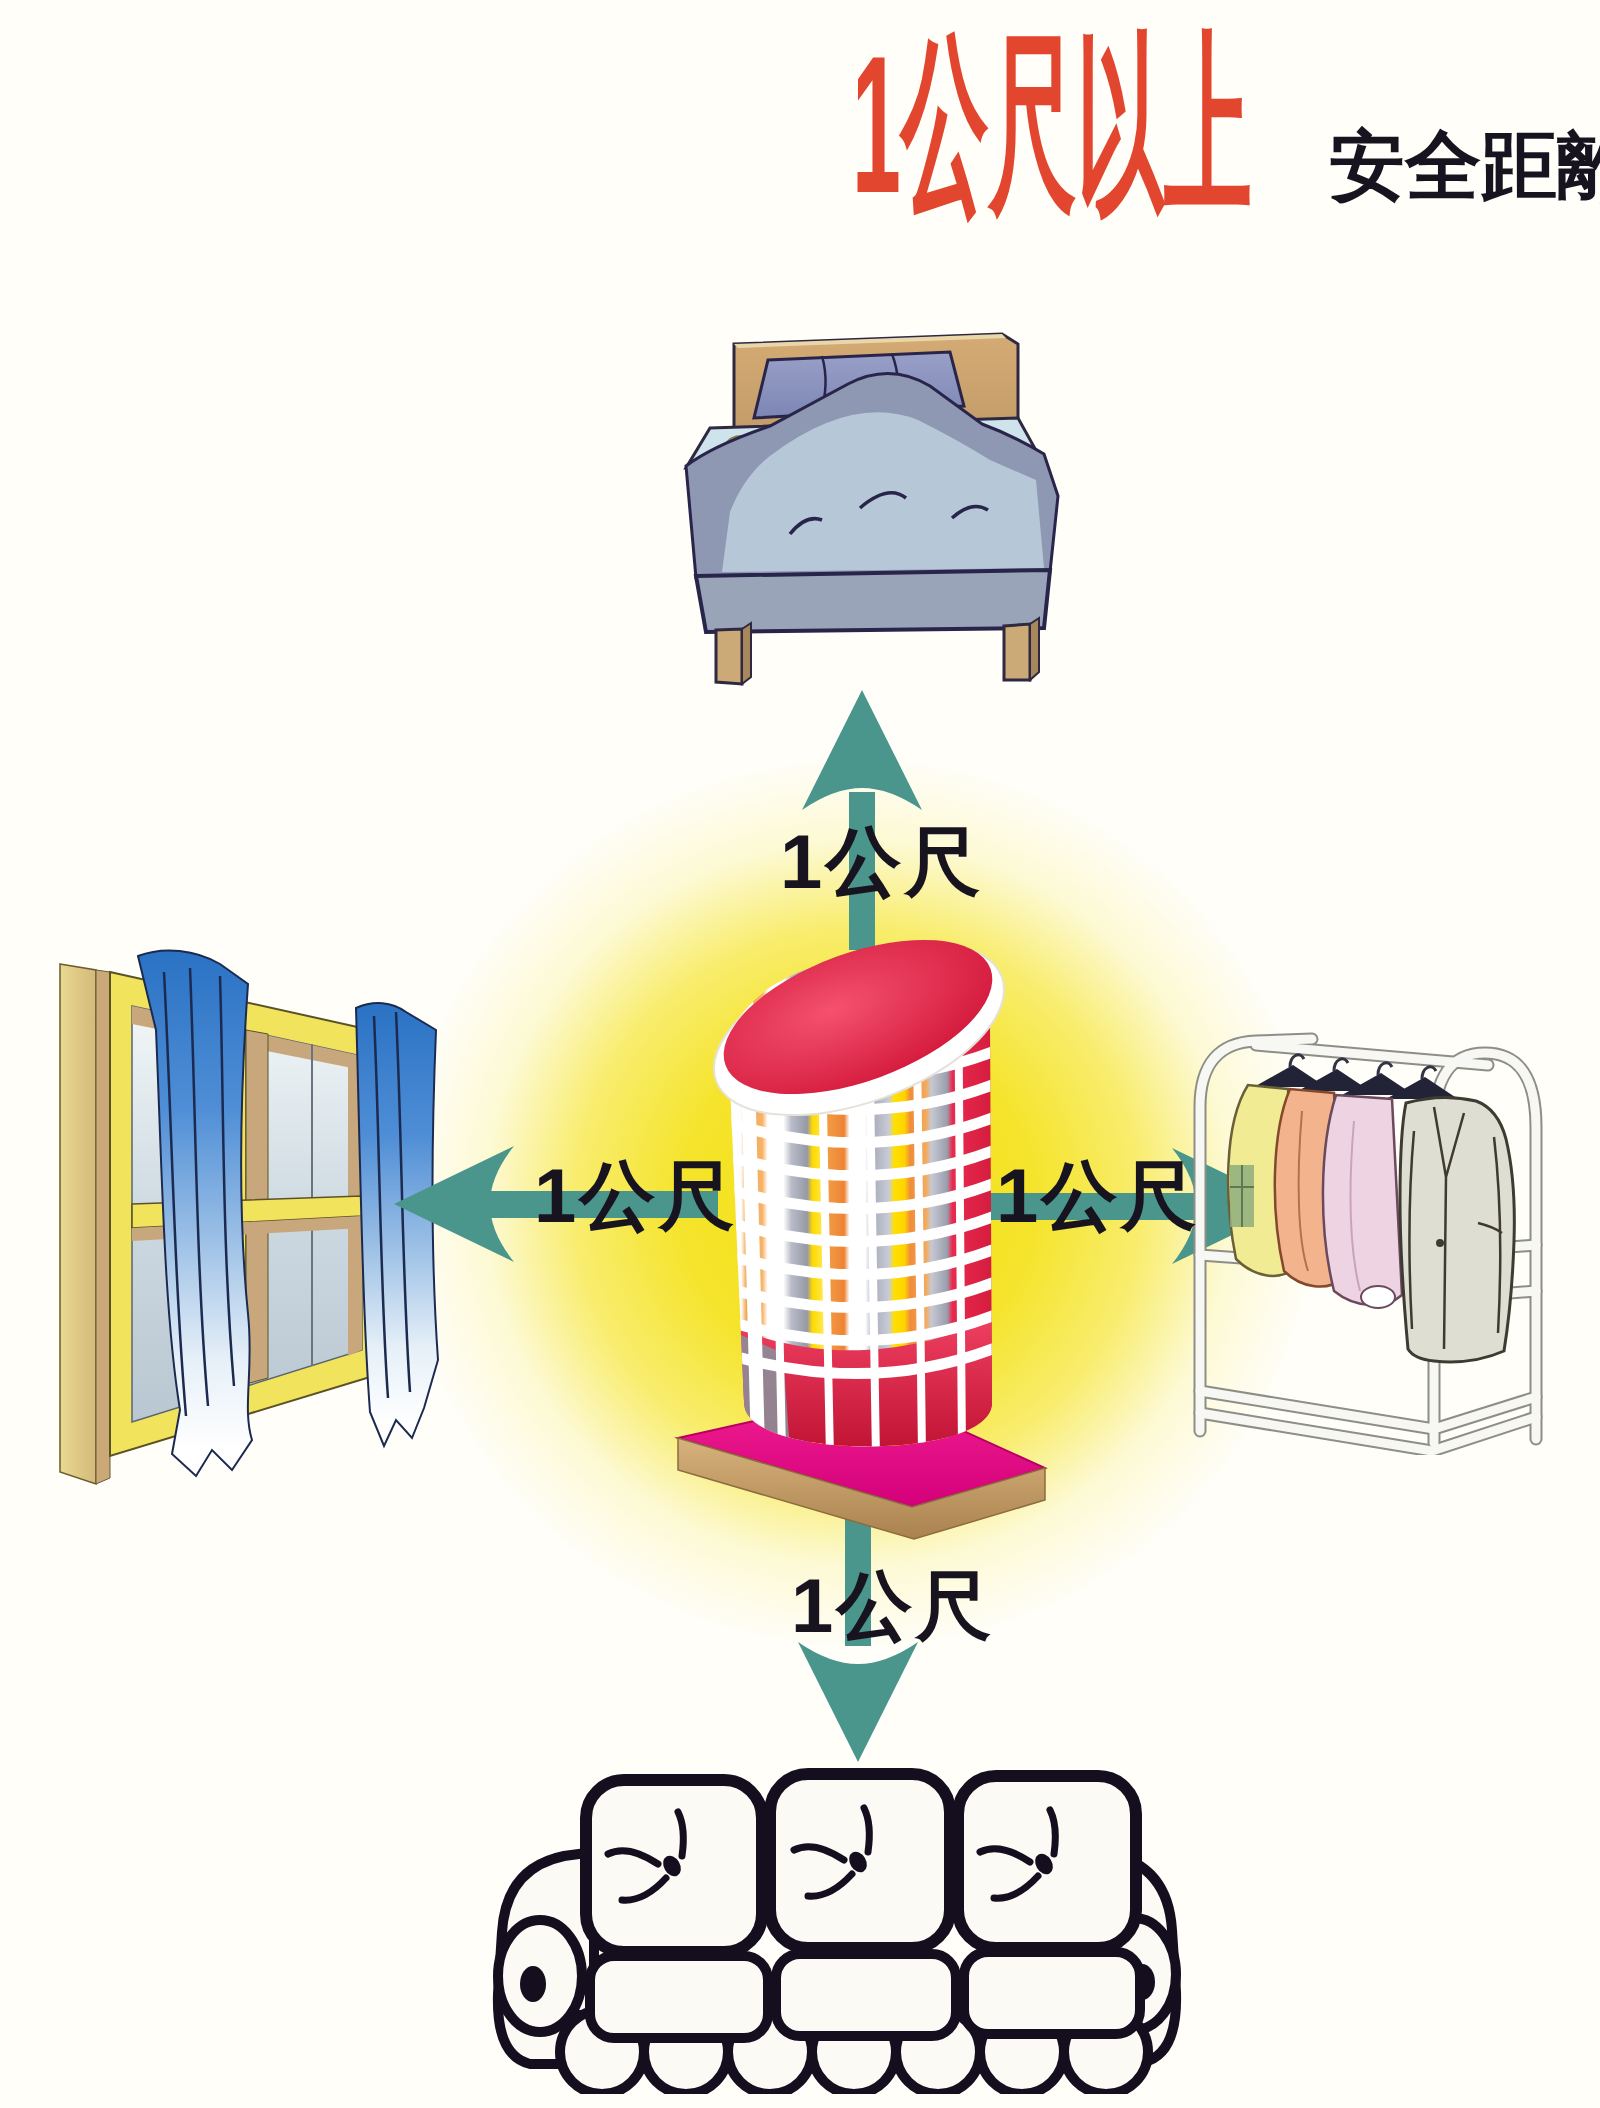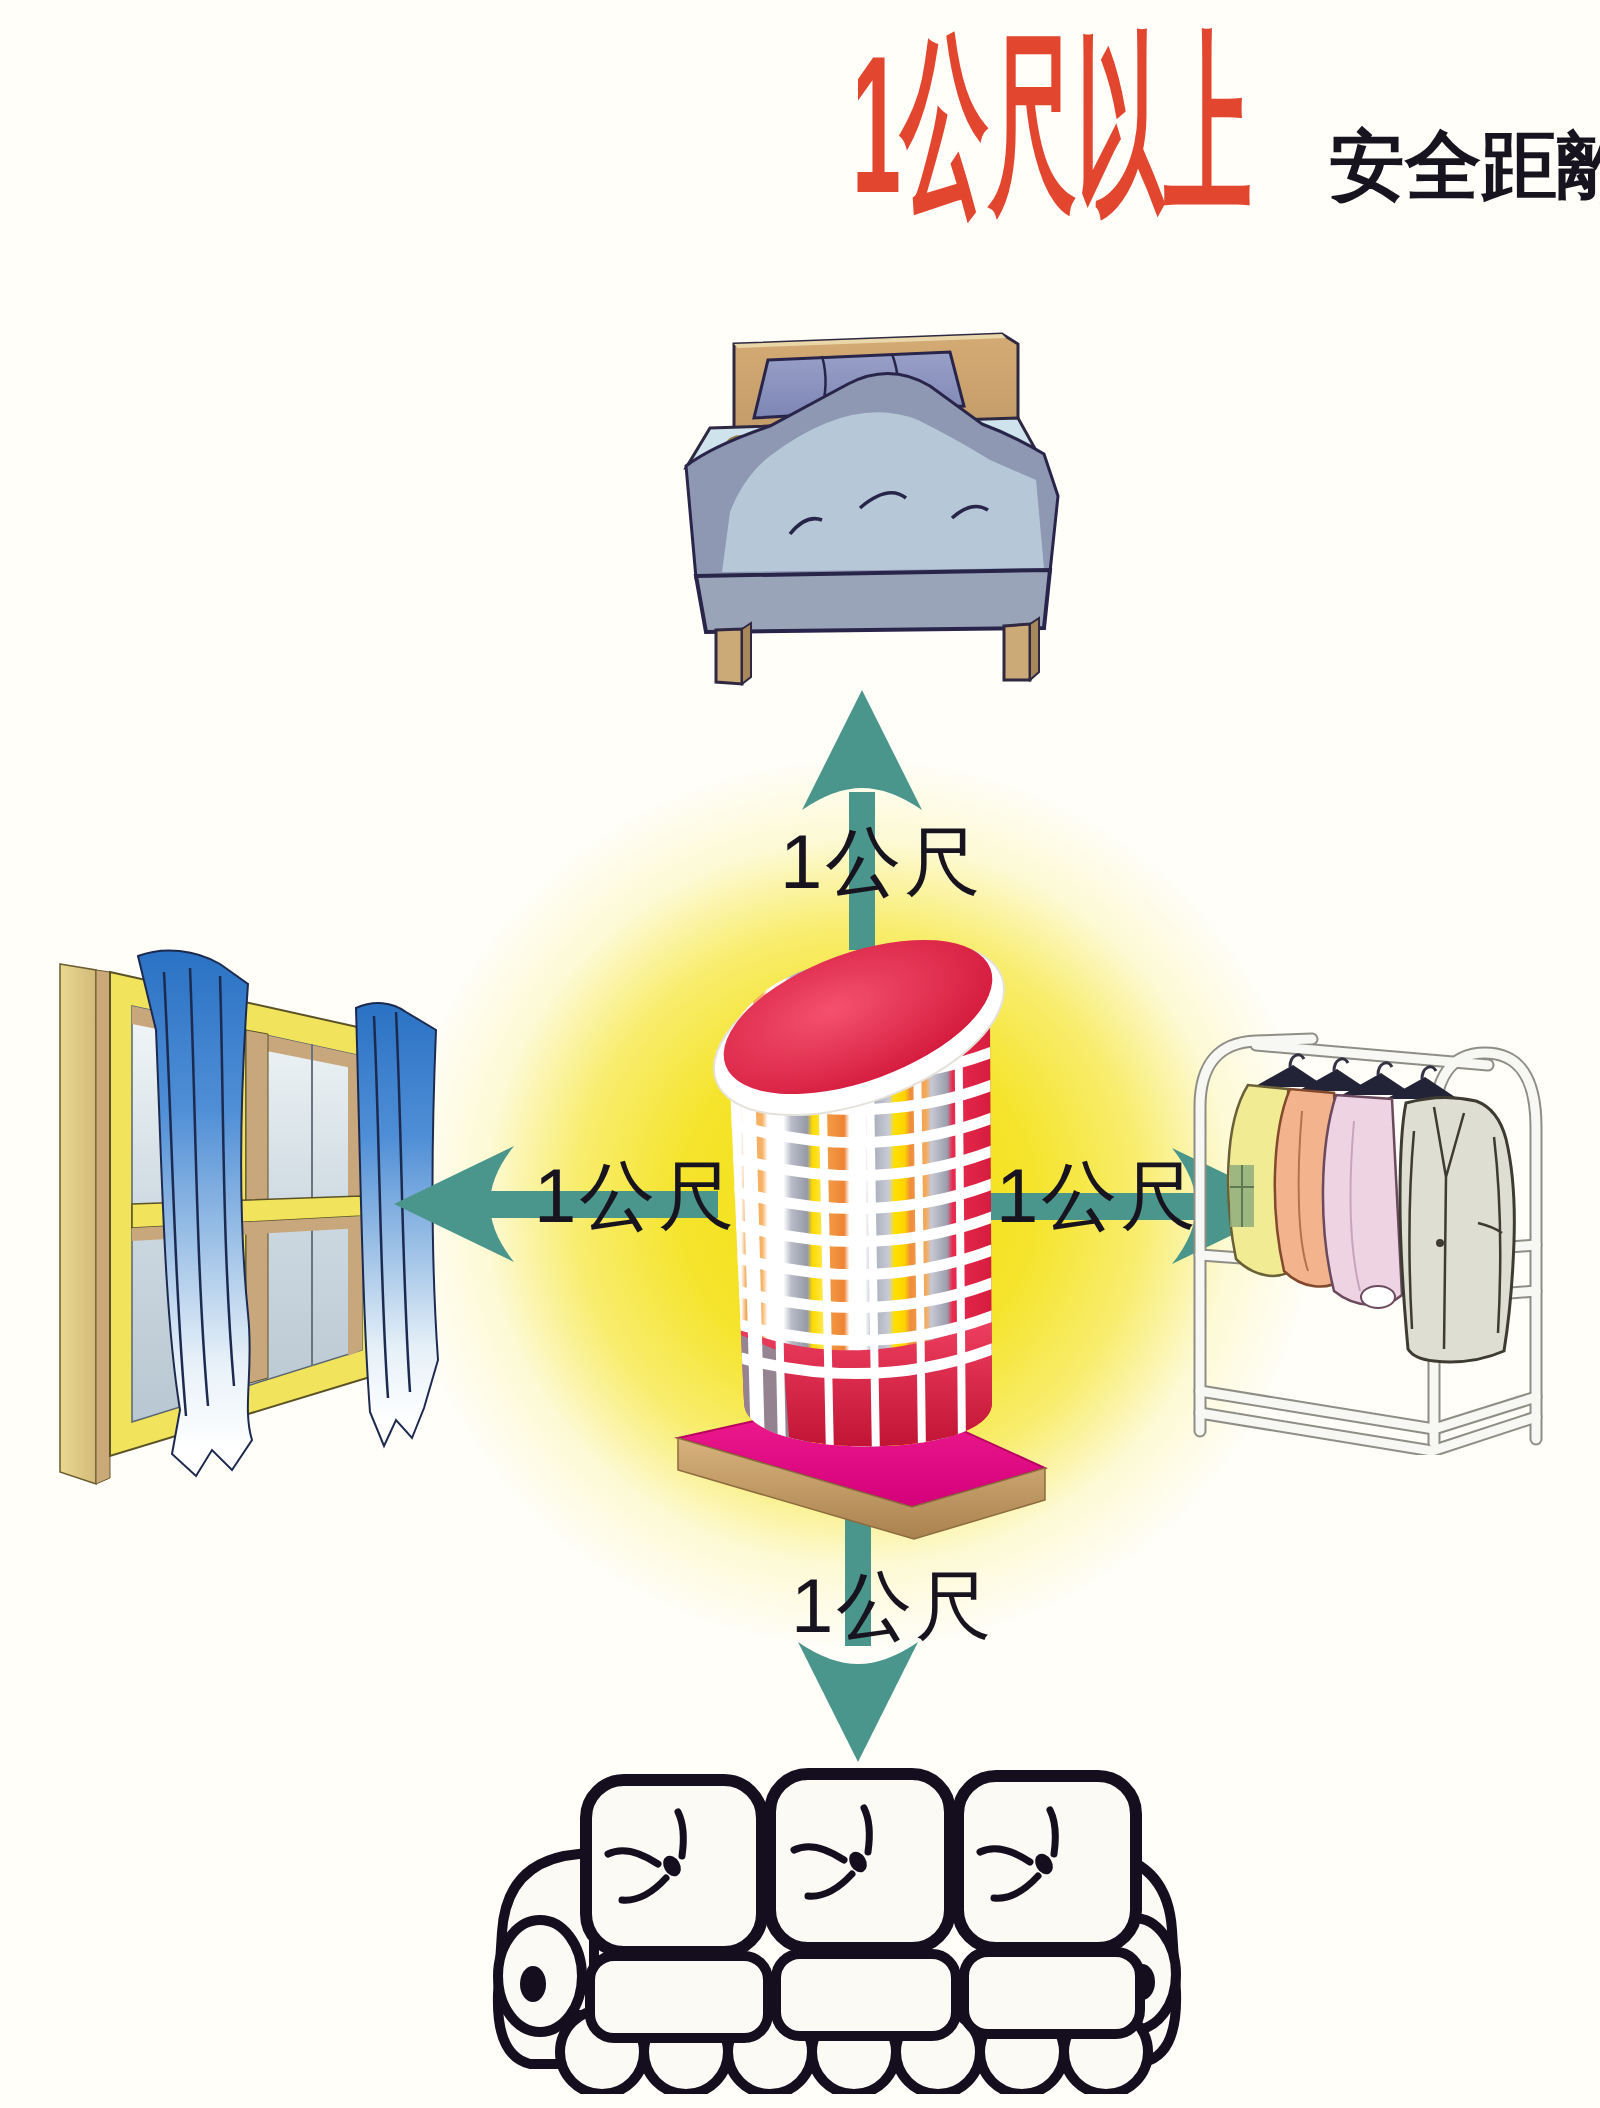--- a/index.html
+++ b/index.html
@@ -14,21 +14,21 @@
         background:radial-gradient(closest-side,#f3df0e 0%,#f5e42c 30%,rgba(247,233,80,.82) 48%,
                    rgba(250,243,160,.42) 63%,rgba(255,255,255,0) 78%);}
   .abs{position:absolute;}
   .title-black{position:absolute;color:var(--ink);font-weight:600;white-space:nowrap;line-height:1;}
   #title-line1{left:210px;top:52px;font-size:82px;letter-spacing:1px;}
   #title-line2{left:210px;top:146px;font-size:78px;letter-spacing:4px;}
   #title-highlight{position:absolute;left:852px;top:22px;font-size:195px;line-height:1.05;
         font-weight:700;color:var(--accent-red);white-space:nowrap;
         transform:scaleX(0.45);transform-origin:top left;letter-spacing:0;}
   #title-suffix{left:1329px;top:128px;font-size:76px;letter-spacing:0;text-align:right;}
-  .dist-label{position:absolute;color:var(--ink);font-size:76px;font-weight:400;
+  .dist-label{position:absolute;color:var(--ink);font-size:76px;font-weight:700;
         letter-spacing:3px;white-space:nowrap;line-height:1;}
   #label-top{left:780px;top:824px;}
   #label-left{left:534px;top:1158px;}
   #label-right{left:996px;top:1158px;}
   #label-bottom{left:791px;top:1568px;}
   svg{display:block;}
   .arrow path,.arrow rect{fill:var(--arrow-teal);}
 </style>
 </head>
 <body>

